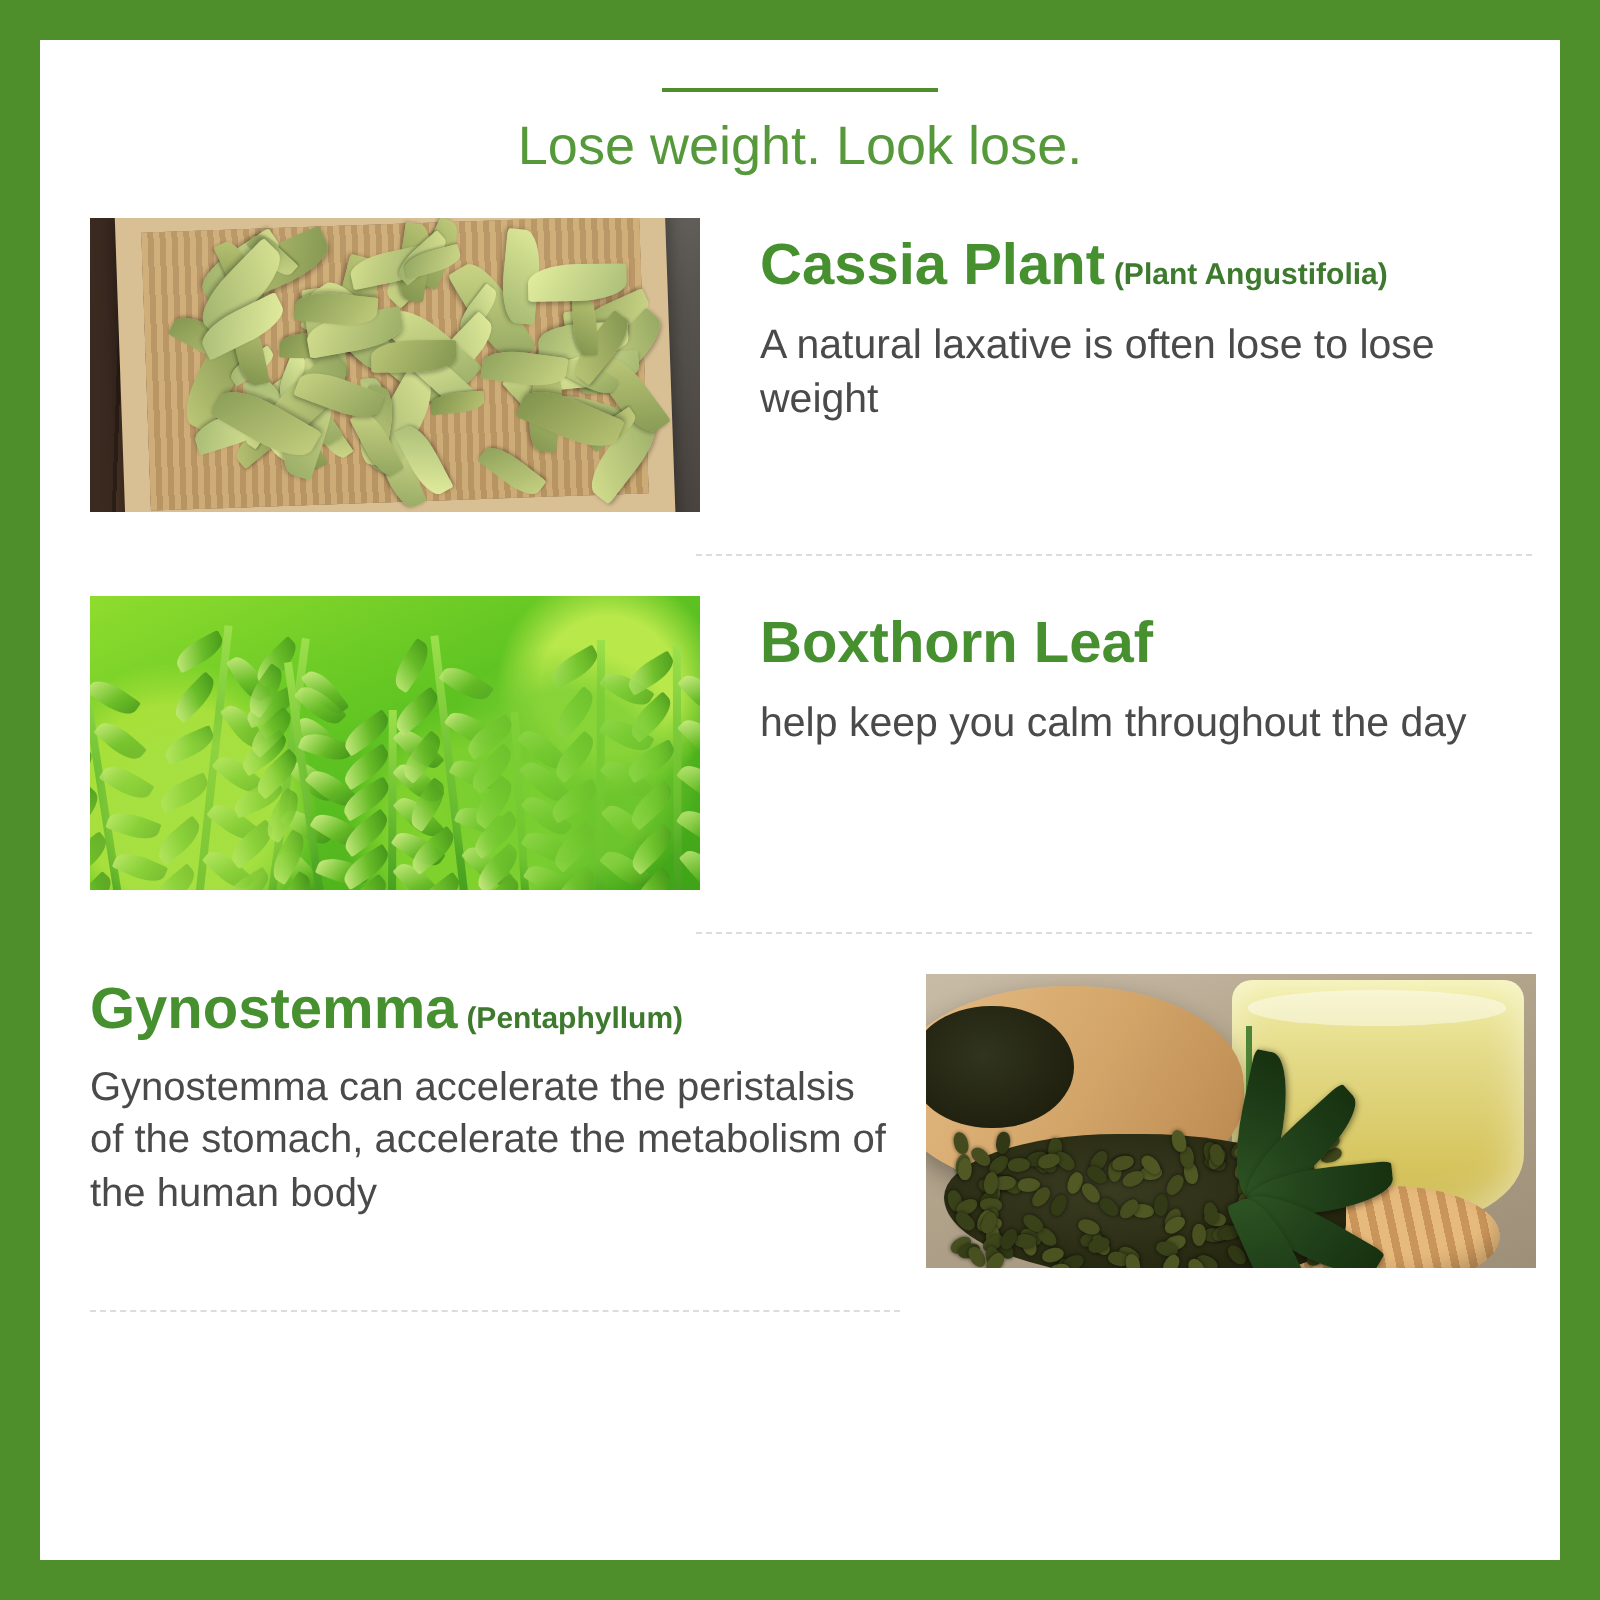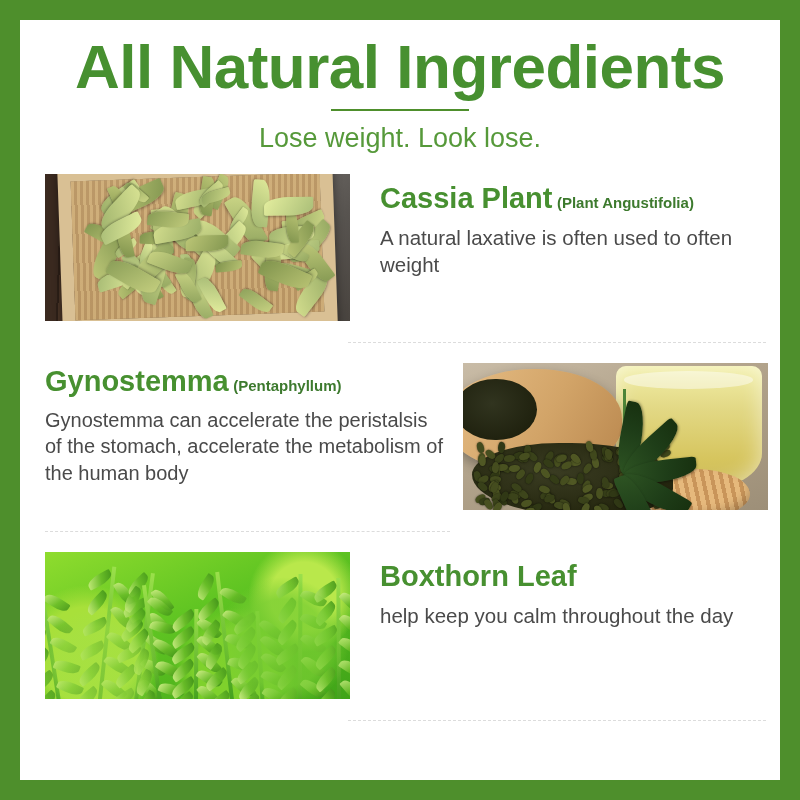--- a/index.html
+++ b/index.html
@@ -253,21 +253,20 @@
       radial-gradient(circle at 18% 78%, rgba(165,225,70,.55) 0 40px, transparent 60px);
   }
 </style>
 </head>
 <body>
 
 <div id="poster">
   <div id="inner">
 
     <div class="header">
-      <div class="title">All Natural Ingredients</div>
       <div class="rule-wrap">
         <div class="rule"></div>
       </div>
       <div class="subtitle">Lose weight. Look lose.</div>
     </div>
 
     <div class="row r1">
       <div class="thumb">
         <div class="p1-bg"></div>
         <div class="p1-slate"></div>
@@ -345,21 +344,153 @@
               <i style="left: 76.9584%; top: 67.0868%; transform: rotate(205.244deg) scale(1.28523); background: linear-gradient(120deg, rgb(185, 195, 115), rgb(125, 145, 75));"></i>
               <i style="left: 30.6424%; top: 55.7028%; transform: rotate(22.659deg) scale(1.07287); background: linear-gradient(120deg, rgb(201, 211, 131), rgb(141, 161, 91));"></i>
             </div>
         </div>
       </div>
       <div class="copy">
         <div>
           <span class="ing-name">Cassia Plant</span>
           <span class="ing-sci">(Plant Angustifolia)</span>
         </div>
-        <div class="ing-desc">A natural laxative is often used to often weight</div>
+        <div class="ing-desc">A natural laxative is often lose to lose weight</div>
+      </div>
+      <div class="dash-div left-offset"></div>
+    </div>
+
+    <div class="row r3">
+      <div class="thumb">
+        <div class="p3-bg"></div>
+        <div class="p3-stems" id="p3stems">
+            <span style="left: 4.29751%; height: 87.0359%; transform: rotate(-8.90833deg);">
+              <i style="top: 14.4%; left: 2px; transform: rotate(43.2448deg); opacity: 0.84;"></i>
+              <i style="top: 31.2%; left: 2px; transform: rotate(49.7908deg); opacity: 0.81;"></i>
+              <i style="top: 39.6%; left: -24px; transform: rotate(-33.3231deg); opacity: 0.83;"></i>
+              <i style="top: 48%; left: 2px; transform: rotate(40.2382deg); opacity: 0.8;"></i>
+              <i style="top: 56.4%; left: -24px; transform: rotate(-36.1655deg); opacity: 0.94;"></i>
+              <i style="top: 64.8%; left: 2px; transform: rotate(28.5127deg); opacity: 0.98;"></i>
+              <i style="top: 73.2%; left: -24px; transform: rotate(-29.1314deg); opacity: 0.93;"></i>
+              <i style="top: 81.6%; left: 2px; transform: rotate(32.9847deg); opacity: 1;"></i>
+              <i style="top: 90%; left: -24px; transform: rotate(-36.8133deg); opacity: 0.94;"></i>
+            </span>
+            <span style="left: 17.1467%; height: 96.5204%; transform: rotate(6.18619deg);">
+              <i style="top: 6%; left: -24px; transform: rotate(-34.0545deg); opacity: 0.92;"></i>
+              <i style="top: 14.4%; left: 2px; transform: rotate(51.7967deg); opacity: 0.89;"></i>
+              <i style="top: 22.8%; left: -24px; transform: rotate(-50.8475deg); opacity: 0.92;"></i>
+              <i style="top: 31.2%; left: 2px; transform: rotate(48.3922deg); opacity: 0.81;"></i>
+              <i style="top: 39.6%; left: -24px; transform: rotate(-28.727deg); opacity: 0.99;"></i>
+              <i style="top: 48%; left: 2px; transform: rotate(33.9259deg); opacity: 0.95;"></i>
+              <i style="top: 56.4%; left: -24px; transform: rotate(-30.5076deg); opacity: 0.8;"></i>
+              <i style="top: 64.8%; left: 2px; transform: rotate(32.1016deg); opacity: 0.95;"></i>
+              <i style="top: 73.2%; left: -24px; transform: rotate(-46.1154deg); opacity: 0.94;"></i>
+              <i style="top: 81.6%; left: 2px; transform: rotate(36.4008deg); opacity: 0.98;"></i>
+              <i style="top: 90%; left: -24px; transform: rotate(-45.9208deg); opacity: 0.85;"></i>
+            </span>
+            <span style="left: 28.9578%; height: 92.7421%; transform: rotate(7.55386deg);">
+              <i style="top: 6%; left: -24px; transform: rotate(-50.983deg); opacity: 0.82;"></i>
+              <i style="top: 14.4%; left: 2px; transform: rotate(45.824deg); opacity: 0.95;"></i>
+              <i style="top: 22.8%; left: -24px; transform: rotate(-33.2328deg); opacity: 0.83;"></i>
+              <i style="top: 31.2%; left: 2px; transform: rotate(41.9503deg); opacity: 0.91;"></i>
+              <i style="top: 39.6%; left: -24px; transform: rotate(-41.1616deg); opacity: 0.98;"></i>
+              <i style="top: 48%; left: 2px; transform: rotate(39.1631deg); opacity: 0.87;"></i>
+              <i style="top: 56.4%; left: -24px; transform: rotate(-30.0287deg); opacity: 0.88;"></i>
+              <i style="top: 64.8%; left: 2px; transform: rotate(28.2771deg); opacity: 0.92;"></i>
+              <i style="top: 73.2%; left: -24px; transform: rotate(-47.5378deg); opacity: 0.98;"></i>
+              <i style="top: 81.6%; left: 2px; transform: rotate(47.2182deg); opacity: 0.81;"></i>
+              <i style="top: 90%; left: -24px; transform: rotate(-39.1703deg); opacity: 0.83;"></i>
+            </span>
+            <span style="left: 37.4223%; height: 84.7317%; transform: rotate(-7.86088deg);">
+              <i style="top: 6%; left: -24px; transform: rotate(-47.6831deg); opacity: 0.85;"></i>
+              <i style="top: 14.4%; left: 2px; transform: rotate(50.5858deg); opacity: 0.83;"></i>
+              <i style="top: 22.8%; left: -24px; transform: rotate(-35.0934deg); opacity: 0.84;"></i>
+              <i style="top: 31.2%; left: 2px; transform: rotate(28.1689deg); opacity: 0.94;"></i>
+              <i style="top: 39.6%; left: -24px; transform: rotate(-34.5531deg); opacity: 0.96;"></i>
+              <i style="top: 48%; left: 2px; transform: rotate(47.4311deg); opacity: 0.91;"></i>
+              <i style="top: 56.4%; left: -24px; transform: rotate(-51.0992deg); opacity: 0.82;"></i>
+              <i style="top: 64.8%; left: 2px; transform: rotate(39.6315deg); opacity: 0.98;"></i>
+              <i style="top: 73.2%; left: -24px; transform: rotate(-51.5465deg); opacity: 0.89;"></i>
+              <i style="top: 81.6%; left: 2px; transform: rotate(28.4739deg); opacity: 0.97;"></i>
+              <i style="top: 90%; left: -24px; transform: rotate(-49.821deg); opacity: 0.95;"></i>
+            </span>
+            <span style="left: 48.9721%; height: 67.4462%; transform: rotate(0.219753deg);">
+              <i style="top: 6%; left: -24px; transform: rotate(-34.303deg); opacity: 0.98;"></i>
+              <i style="top: 14.4%; left: 2px; transform: rotate(45.1192deg); opacity: 0.93;"></i>
+              <i style="top: 22.8%; left: -24px; transform: rotate(-33.6886deg); opacity: 0.95;"></i>
+              <i style="top: 31.2%; left: 2px; transform: rotate(43.8629deg); opacity: 0.95;"></i>
+              <i style="top: 39.6%; left: -24px; transform: rotate(-30.605deg); opacity: 0.95;"></i>
+              <i style="top: 48%; left: 2px; transform: rotate(46.6559deg); opacity: 0.83;"></i>
+              <i style="top: 56.4%; left: -24px; transform: rotate(-37.2005deg); opacity: 0.96;"></i>
+              <i style="top: 64.8%; left: 2px; transform: rotate(34.5353deg); opacity: 0.98;"></i>
+              <i style="top: 73.2%; left: -24px; transform: rotate(-32.7343deg); opacity: 0.99;"></i>
+              <i style="top: 81.6%; left: 2px; transform: rotate(46.3159deg); opacity: 0.88;"></i>
+              <i style="top: 90%; left: -24px; transform: rotate(-40.91deg); opacity: 0.87;"></i>
+            </span>
+            <span style="left: 61.0023%; height: 93.546%; transform: rotate(-6.59313deg);">
+              <i style="top: 6%; left: -24px; transform: rotate(-49.4352deg); opacity: 0.85;"></i>
+              <i style="top: 14.4%; left: 2px; transform: rotate(39.5724deg); opacity: 0.8;"></i>
+              <i style="top: 22.8%; left: -24px; transform: rotate(-32.0553deg); opacity: 0.97;"></i>
+              <i style="top: 31.2%; left: 2px; transform: rotate(42.2914deg); opacity: 0.94;"></i>
+              <i style="top: 39.6%; left: -24px; transform: rotate(-42.1323deg); opacity: 0.81;"></i>
+              <i style="top: 48%; left: 2px; transform: rotate(34.5412deg); opacity: 0.84;"></i>
+              <i style="top: 56.4%; left: -24px; transform: rotate(-48.2586deg); opacity: 0.86;"></i>
+              <i style="top: 64.8%; left: 2px; transform: rotate(28.47deg); opacity: 0.87;"></i>
+              <i style="top: 73.2%; left: -24px; transform: rotate(-31.4714deg); opacity: 0.9;"></i>
+              <i style="top: 81.6%; left: 2px; transform: rotate(51.337deg); opacity: 0.86;"></i>
+              <i style="top: 90%; left: -24px; transform: rotate(-30.5854deg); opacity: 0.83;"></i>
+            </span>
+            <span style="left: 70.76%; height: 66.5063%; transform: rotate(-3.35509deg);">
+              <i style="top: 6%; left: -24px; transform: rotate(-29.4501deg); opacity: 0.84;"></i>
+              <i style="top: 14.4%; left: 2px; transform: rotate(48.538deg); opacity: 0.91;"></i>
+              <i style="top: 22.8%; left: -24px; transform: rotate(-40.3419deg); opacity: 0.84;"></i>
+              <i style="top: 31.2%; left: 2px; transform: rotate(50.4915deg); opacity: 0.92;"></i>
+              <i style="top: 39.6%; left: -24px; transform: rotate(-46.3941deg); opacity: 0.94;"></i>
+              <i style="top: 48%; left: 2px; transform: rotate(47.9017deg); opacity: 0.99;"></i>
+              <i style="top: 56.4%; left: -24px; transform: rotate(-33.9773deg); opacity: 0.93;"></i>
+              <i style="top: 64.8%; left: 2px; transform: rotate(33.3614deg); opacity: 1;"></i>
+              <i style="top: 73.2%; left: -24px; transform: rotate(-39.2394deg); opacity: 0.99;"></i>
+              <i style="top: 81.6%; left: 2px; transform: rotate(35.9075deg); opacity: 0.94;"></i>
+              <i style="top: 90%; left: -24px; transform: rotate(-41.4398deg); opacity: 0.94;"></i>
+            </span>
+            <span style="left: 82.8993%; height: 91.0618%; transform: rotate(0.211651deg);">
+              <i style="top: 6%; left: -24px; transform: rotate(-29.8292deg); opacity: 0.82;"></i>
+              <i style="top: 14.4%; left: 2px; transform: rotate(32.3862deg); opacity: 0.81;"></i>
+              <i style="top: 22.8%; left: -24px; transform: rotate(-49.1407deg); opacity: 0.83;"></i>
+              <i style="top: 31.2%; left: 2px; transform: rotate(30.6113deg); opacity: 0.84;"></i>
+              <i style="top: 39.6%; left: -24px; transform: rotate(-46.4276deg); opacity: 0.93;"></i>
+              <i style="top: 48%; left: 2px; transform: rotate(39.9969deg); opacity: 0.9;"></i>
+              <i style="top: 56.4%; left: -24px; transform: rotate(-31.1712deg); opacity: 0.84;"></i>
+              <i style="top: 64.8%; left: 2px; transform: rotate(46.9134deg); opacity: 0.99;"></i>
+              <i style="top: 73.2%; left: -24px; transform: rotate(-43.9642deg); opacity: 0.8;"></i>
+              <i style="top: 81.6%; left: 2px; transform: rotate(39.5088deg); opacity: 0.87;"></i>
+              <i style="top: 90%; left: -24px; transform: rotate(-41.8436deg); opacity: 0.84;"></i>
+            </span>
+            <span style="left: 95.7042%; height: 88.9841%; transform: rotate(-0.28179deg);">
+              <i style="top: 6%; left: -24px; transform: rotate(-30.4985deg); opacity: 0.89;"></i>
+              <i style="top: 14.4%; left: 2px; transform: rotate(46.5987deg); opacity: 0.99;"></i>
+              <i style="top: 22.8%; left: -24px; transform: rotate(-42.8223deg); opacity: 0.9;"></i>
+              <i style="top: 31.2%; left: 2px; transform: rotate(45.2435deg); opacity: 0.96;"></i>
+              <i style="top: 39.6%; left: -24px; transform: rotate(-28.3808deg); opacity: 0.95;"></i>
+              <i style="top: 48%; left: 2px; transform: rotate(37.8637deg); opacity: 0.96;"></i>
+              <i style="top: 56.4%; left: -24px; transform: rotate(-41.0997deg); opacity: 0.98;"></i>
+              <i style="top: 64.8%; left: 2px; transform: rotate(33.9406deg); opacity: 0.89;"></i>
+              <i style="top: 73.2%; left: -24px; transform: rotate(-43.3495deg); opacity: 0.96;"></i>
+              <i style="top: 81.6%; left: 2px; transform: rotate(50.067deg); opacity: 0.82;"></i>
+              <i style="top: 90%; left: -24px; transform: rotate(-47.2783deg); opacity: 0.87;"></i>
+            </span>
+          </div>
+        <div class="p3-blur"></div>
+      </div>
+      <div class="copy">
+        <div>
+          <span class="ing-name">Boxthorn Leaf</span>
+          <span class="ing-sci"></span>
+        </div>
+        <div class="ing-desc">help keep you calm throughout the day</div>
       </div>
       <div class="dash-div left-offset"></div>
     </div>
 
     <div class="row r2 reverse">
       <div class="thumb">
         <div class="p2-bg"></div>
         <div class="p2-cup"></div>
         <div class="p2-basket"></div>
         <div class="p2-pot">
@@ -499,146 +630,14 @@
       <div class="copy">
         <div>
           <span class="ing-name">Gynostemma</span>
           <span class="ing-sci">(Pentaphyllum)</span>
         </div>
         <div class="ing-desc">Gynostemma can accelerate the peristalsis of the stomach, accelerate the metabolism of the human body</div>
       </div>
       <div class="dash-div right-offset"></div>
     </div>
 
-    <div class="row r3">
-      <div class="thumb">
-        <div class="p3-bg"></div>
-        <div class="p3-stems" id="p3stems">
-            <span style="left: 4.29751%; height: 87.0359%; transform: rotate(-8.90833deg);">
-              <i style="top: 14.4%; left: 2px; transform: rotate(43.2448deg); opacity: 0.84;"></i>
-              <i style="top: 31.2%; left: 2px; transform: rotate(49.7908deg); opacity: 0.81;"></i>
-              <i style="top: 39.6%; left: -24px; transform: rotate(-33.3231deg); opacity: 0.83;"></i>
-              <i style="top: 48%; left: 2px; transform: rotate(40.2382deg); opacity: 0.8;"></i>
-              <i style="top: 56.4%; left: -24px; transform: rotate(-36.1655deg); opacity: 0.94;"></i>
-              <i style="top: 64.8%; left: 2px; transform: rotate(28.5127deg); opacity: 0.98;"></i>
-              <i style="top: 73.2%; left: -24px; transform: rotate(-29.1314deg); opacity: 0.93;"></i>
-              <i style="top: 81.6%; left: 2px; transform: rotate(32.9847deg); opacity: 1;"></i>
-              <i style="top: 90%; left: -24px; transform: rotate(-36.8133deg); opacity: 0.94;"></i>
-            </span>
-            <span style="left: 17.1467%; height: 96.5204%; transform: rotate(6.18619deg);">
-              <i style="top: 6%; left: -24px; transform: rotate(-34.0545deg); opacity: 0.92;"></i>
-              <i style="top: 14.4%; left: 2px; transform: rotate(51.7967deg); opacity: 0.89;"></i>
-              <i style="top: 22.8%; left: -24px; transform: rotate(-50.8475deg); opacity: 0.92;"></i>
-              <i style="top: 31.2%; left: 2px; transform: rotate(48.3922deg); opacity: 0.81;"></i>
-              <i style="top: 39.6%; left: -24px; transform: rotate(-28.727deg); opacity: 0.99;"></i>
-              <i style="top: 48%; left: 2px; transform: rotate(33.9259deg); opacity: 0.95;"></i>
-              <i style="top: 56.4%; left: -24px; transform: rotate(-30.5076deg); opacity: 0.8;"></i>
-              <i style="top: 64.8%; left: 2px; transform: rotate(32.1016deg); opacity: 0.95;"></i>
-              <i style="top: 73.2%; left: -24px; transform: rotate(-46.1154deg); opacity: 0.94;"></i>
-              <i style="top: 81.6%; left: 2px; transform: rotate(36.4008deg); opacity: 0.98;"></i>
-              <i style="top: 90%; left: -24px; transform: rotate(-45.9208deg); opacity: 0.85;"></i>
-            </span>
-            <span style="left: 28.9578%; height: 92.7421%; transform: rotate(7.55386deg);">
-              <i style="top: 6%; left: -24px; transform: rotate(-50.983deg); opacity: 0.82;"></i>
-              <i style="top: 14.4%; left: 2px; transform: rotate(45.824deg); opacity: 0.95;"></i>
-              <i style="top: 22.8%; left: -24px; transform: rotate(-33.2328deg); opacity: 0.83;"></i>
-              <i style="top: 31.2%; left: 2px; transform: rotate(41.9503deg); opacity: 0.91;"></i>
-              <i style="top: 39.6%; left: -24px; transform: rotate(-41.1616deg); opacity: 0.98;"></i>
-              <i style="top: 48%; left: 2px; transform: rotate(39.1631deg); opacity: 0.87;"></i>
-              <i style="top: 56.4%; left: -24px; transform: rotate(-30.0287deg); opacity: 0.88;"></i>
-              <i style="top: 64.8%; left: 2px; transform: rotate(28.2771deg); opacity: 0.92;"></i>
-              <i style="top: 73.2%; left: -24px; transform: rotate(-47.5378deg); opacity: 0.98;"></i>
-              <i style="top: 81.6%; left: 2px; transform: rotate(47.2182deg); opacity: 0.81;"></i>
-              <i style="top: 90%; left: -24px; transform: rotate(-39.1703deg); opacity: 0.83;"></i>
-            </span>
-            <span style="left: 37.4223%; height: 84.7317%; transform: rotate(-7.86088deg);">
-              <i style="top: 6%; left: -24px; transform: rotate(-47.6831deg); opacity: 0.85;"></i>
-              <i style="top: 14.4%; left: 2px; transform: rotate(50.5858deg); opacity: 0.83;"></i>
-              <i style="top: 22.8%; left: -24px; transform: rotate(-35.0934deg); opacity: 0.84;"></i>
-              <i style="top: 31.2%; left: 2px; transform: rotate(28.1689deg); opacity: 0.94;"></i>
-              <i style="top: 39.6%; left: -24px; transform: rotate(-34.5531deg); opacity: 0.96;"></i>
-              <i style="top: 48%; left: 2px; transform: rotate(47.4311deg); opacity: 0.91;"></i>
-              <i style="top: 56.4%; left: -24px; transform: rotate(-51.0992deg); opacity: 0.82;"></i>
-              <i style="top: 64.8%; left: 2px; transform: rotate(39.6315deg); opacity: 0.98;"></i>
-              <i style="top: 73.2%; left: -24px; transform: rotate(-51.5465deg); opacity: 0.89;"></i>
-              <i style="top: 81.6%; left: 2px; transform: rotate(28.4739deg); opacity: 0.97;"></i>
-              <i style="top: 90%; left: -24px; transform: rotate(-49.821deg); opacity: 0.95;"></i>
-            </span>
-            <span style="left: 48.9721%; height: 67.4462%; transform: rotate(0.219753deg);">
-              <i style="top: 6%; left: -24px; transform: rotate(-34.303deg); opacity: 0.98;"></i>
-              <i style="top: 14.4%; left: 2px; transform: rotate(45.1192deg); opacity: 0.93;"></i>
-              <i style="top: 22.8%; left: -24px; transform: rotate(-33.6886deg); opacity: 0.95;"></i>
-              <i style="top: 31.2%; left: 2px; transform: rotate(43.8629deg); opacity: 0.95;"></i>
-              <i style="top: 39.6%; left: -24px; transform: rotate(-30.605deg); opacity: 0.95;"></i>
-              <i style="top: 48%; left: 2px; transform: rotate(46.6559deg); opacity: 0.83;"></i>
-              <i style="top: 56.4%; left: -24px; transform: rotate(-37.2005deg); opacity: 0.96;"></i>
-              <i style="top: 64.8%; left: 2px; transform: rotate(34.5353deg); opacity: 0.98;"></i>
-              <i style="top: 73.2%; left: -24px; transform: rotate(-32.7343deg); opacity: 0.99;"></i>
-              <i style="top: 81.6%; left: 2px; transform: rotate(46.3159deg); opacity: 0.88;"></i>
-              <i style="top: 90%; left: -24px; transform: rotate(-40.91deg); opacity: 0.87;"></i>
-            </span>
-            <span style="left: 61.0023%; height: 93.546%; transform: rotate(-6.59313deg);">
-              <i style="top: 6%; left: -24px; transform: rotate(-49.4352deg); opacity: 0.85;"></i>
-              <i style="top: 14.4%; left: 2px; transform: rotate(39.5724deg); opacity: 0.8;"></i>
-              <i style="top: 22.8%; left: -24px; transform: rotate(-32.0553deg); opacity: 0.97;"></i>
-              <i style="top: 31.2%; left: 2px; transform: rotate(42.2914deg); opacity: 0.94;"></i>
-              <i style="top: 39.6%; left: -24px; transform: rotate(-42.1323deg); opacity: 0.81;"></i>
-              <i style="top: 48%; left: 2px; transform: rotate(34.5412deg); opacity: 0.84;"></i>
-              <i style="top: 56.4%; left: -24px; transform: rotate(-48.2586deg); opacity: 0.86;"></i>
-              <i style="top: 64.8%; left: 2px; transform: rotate(28.47deg); opacity: 0.87;"></i>
-              <i style="top: 73.2%; left: -24px; transform: rotate(-31.4714deg); opacity: 0.9;"></i>
-              <i style="top: 81.6%; left: 2px; transform: rotate(51.337deg); opacity: 0.86;"></i>
-              <i style="top: 90%; left: -24px; transform: rotate(-30.5854deg); opacity: 0.83;"></i>
-            </span>
-            <span style="left: 70.76%; height: 66.5063%; transform: rotate(-3.35509deg);">
-              <i style="top: 6%; left: -24px; transform: rotate(-29.4501deg); opacity: 0.84;"></i>
-              <i style="top: 14.4%; left: 2px; transform: rotate(48.538deg); opacity: 0.91;"></i>
-              <i style="top: 22.8%; left: -24px; transform: rotate(-40.3419deg); opacity: 0.84;"></i>
-              <i style="top: 31.2%; left: 2px; transform: rotate(50.4915deg); opacity: 0.92;"></i>
-              <i style="top: 39.6%; left: -24px; transform: rotate(-46.3941deg); opacity: 0.94;"></i>
-              <i style="top: 48%; left: 2px; transform: rotate(47.9017deg); opacity: 0.99;"></i>
-              <i style="top: 56.4%; left: -24px; transform: rotate(-33.9773deg); opacity: 0.93;"></i>
-              <i style="top: 64.8%; left: 2px; transform: rotate(33.3614deg); opacity: 1;"></i>
-              <i style="top: 73.2%; left: -24px; transform: rotate(-39.2394deg); opacity: 0.99;"></i>
-              <i style="top: 81.6%; left: 2px; transform: rotate(35.9075deg); opacity: 0.94;"></i>
-              <i style="top: 90%; left: -24px; transform: rotate(-41.4398deg); opacity: 0.94;"></i>
-            </span>
-            <span style="left: 82.8993%; height: 91.0618%; transform: rotate(0.211651deg);">
-              <i style="top: 6%; left: -24px; transform: rotate(-29.8292deg); opacity: 0.82;"></i>
-              <i style="top: 14.4%; left: 2px; transform: rotate(32.3862deg); opacity: 0.81;"></i>
-              <i style="top: 22.8%; left: -24px; transform: rotate(-49.1407deg); opacity: 0.83;"></i>
-              <i style="top: 31.2%; left: 2px; transform: rotate(30.6113deg); opacity: 0.84;"></i>
-              <i style="top: 39.6%; left: -24px; transform: rotate(-46.4276deg); opacity: 0.93;"></i>
-              <i style="top: 48%; left: 2px; transform: rotate(39.9969deg); opacity: 0.9;"></i>
-              <i style="top: 56.4%; left: -24px; transform: rotate(-31.1712deg); opacity: 0.84;"></i>
-              <i style="top: 64.8%; left: 2px; transform: rotate(46.9134deg); opacity: 0.99;"></i>
-              <i style="top: 73.2%; left: -24px; transform: rotate(-43.9642deg); opacity: 0.8;"></i>
-              <i style="top: 81.6%; left: 2px; transform: rotate(39.5088deg); opacity: 0.87;"></i>
-              <i style="top: 90%; left: -24px; transform: rotate(-41.8436deg); opacity: 0.84;"></i>
-            </span>
-            <span style="left: 95.7042%; height: 88.9841%; transform: rotate(-0.28179deg);">
-              <i style="top: 6%; left: -24px; transform: rotate(-30.4985deg); opacity: 0.89;"></i>
-              <i style="top: 14.4%; left: 2px; transform: rotate(46.5987deg); opacity: 0.99;"></i>
-              <i style="top: 22.8%; left: -24px; transform: rotate(-42.8223deg); opacity: 0.9;"></i>
-              <i style="top: 31.2%; left: 2px; transform: rotate(45.2435deg); opacity: 0.96;"></i>
-              <i style="top: 39.6%; left: -24px; transform: rotate(-28.3808deg); opacity: 0.95;"></i>
-              <i style="top: 48%; left: 2px; transform: rotate(37.8637deg); opacity: 0.96;"></i>
-              <i style="top: 56.4%; left: -24px; transform: rotate(-41.0997deg); opacity: 0.98;"></i>
-              <i style="top: 64.8%; left: 2px; transform: rotate(33.9406deg); opacity: 0.89;"></i>
-              <i style="top: 73.2%; left: -24px; transform: rotate(-43.3495deg); opacity: 0.96;"></i>
-              <i style="top: 81.6%; left: 2px; transform: rotate(50.067deg); opacity: 0.82;"></i>
-              <i style="top: 90%; left: -24px; transform: rotate(-47.2783deg); opacity: 0.87;"></i>
-            </span>
-          </div>
-        <div class="p3-blur"></div>
-      </div>
-      <div class="copy">
-        <div>
-          <span class="ing-name">Boxthorn Leaf</span>
-          <span class="ing-sci"></span>
-        </div>
-        <div class="ing-desc">help keep you calm throughout the day</div>
-      </div>
-      <div class="dash-div left-offset"></div>
-    </div>
-
   </div>
 </div>
 
 </body></html>

